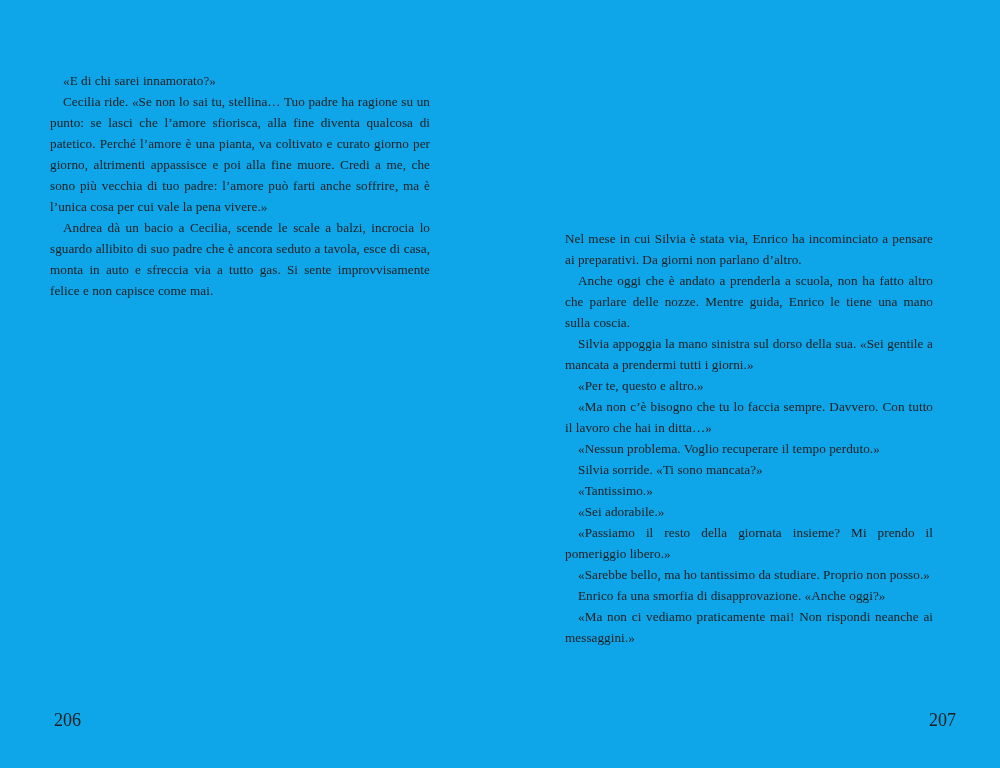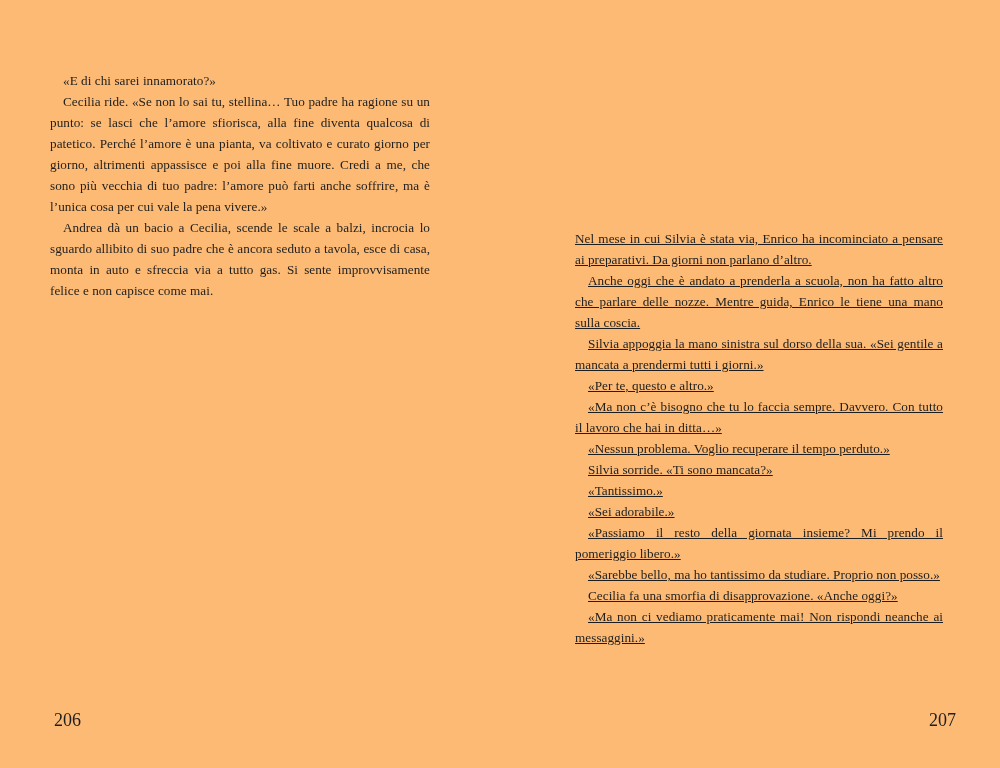--- a/index.html
+++ b/index.html
@@ -11,21 +11,21 @@
     position: relative;
     width: 1000px;
     height: 768px;
     overflow: hidden;
     font-family: "Liberation Serif", "DejaVu Serif", serif;
     color: #1e1e1e;
   }
   .spread {
     position: absolute;
     inset: 0;
-    background: #fdba74;
+    background: #0ea5e9;
     padding-left: 32px;
   }
   .page {
     position: absolute;
     top: 0;
     height: 768px;
   }
   .page.left  { left: 0;   width: 500px; }
   .page.right { left: 500px; width: 500px; }
 
@@ -36,24 +36,23 @@
     text-align: justify;
     text-justify: inter-word;
     letter-spacing: 0.05px;
   }
   #left-text {
     left: 50px;
     top: 70px;
     width: 380px;
   }
   #right-text {
-    left: 75px;  
+    left: 65px;  
     top: 228px;
     width: 368px;
-    text-decoration: underline;
   }
   .para {
     margin: 0;
     padding: 0;
     text-indent: 13px;
   }
   
   #right-text .para:first-child {
     text-indent: 0;
   }
@@ -94,19 +93,19 @@
         <p class="para">Anche oggi che è andato a prenderla a scuola, non ha fatto altro che parlare delle nozze. Mentre guida, Enrico le tiene una mano sulla coscia.</p>
         <p class="para">Silvia appoggia la mano sinistra sul dorso della sua. «Sei gentile a mancata a prendermi tutti i giorni.»</p>
         <p class="para">«Per te, questo e altro.»</p>
         <p class="para">«Ma non c’è bisogno che tu lo faccia sempre. Davvero. Con tutto il lavoro che hai in ditta…»</p>
         <p class="para">«Nessun problema. Voglio recuperare il tempo perduto.»</p>
         <p class="para">Silvia sorride. «Ti sono mancata?»</p>
         <p class="para">«Tantissimo.»</p>
         <p class="para">«Sei adorabile.»</p>
         <p class="para">«Passiamo il resto della giornata insieme? Mi prendo il pomeriggio libero.»</p>
         <p class="para">«Sarebbe bello, ma ho tantissimo da studiare. Proprio non posso.»</p>
-        <p class="para">Cecilia fa una smorfia di disapprovazione. «Anche oggi?»</p>
+        <p class="para">Enrico fa una smorfia di disapprovazione. «Anche oggi?»</p>
         <p class="para">«Ma non ci vediamo praticamente mai! Non rispondi neanche ai messaggini.»</p>
       </div>
     <div class="folio" id="folio-right">207</div>
   </section>
 
 </div>
 
 </body></html>

